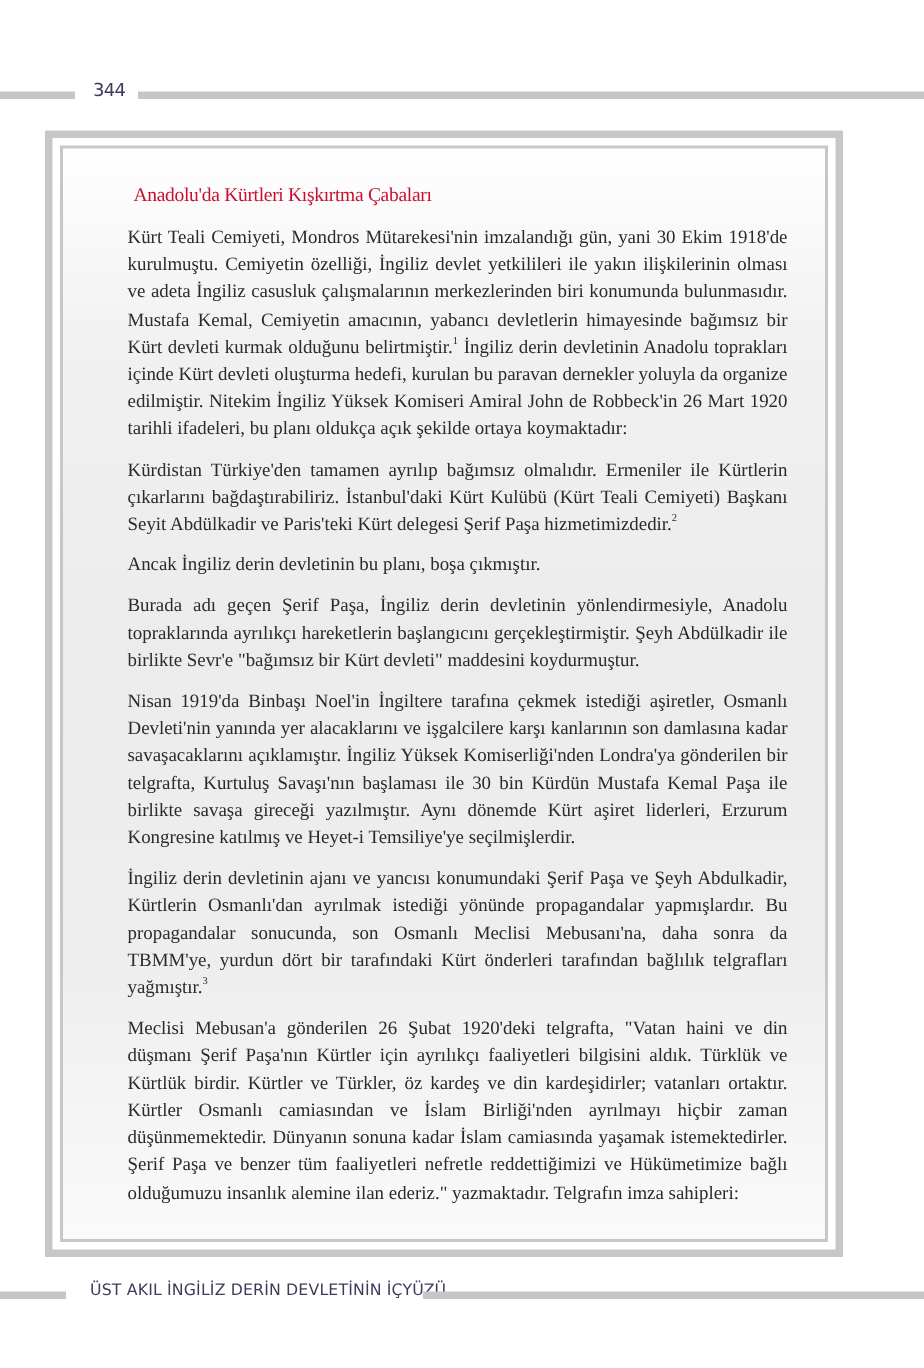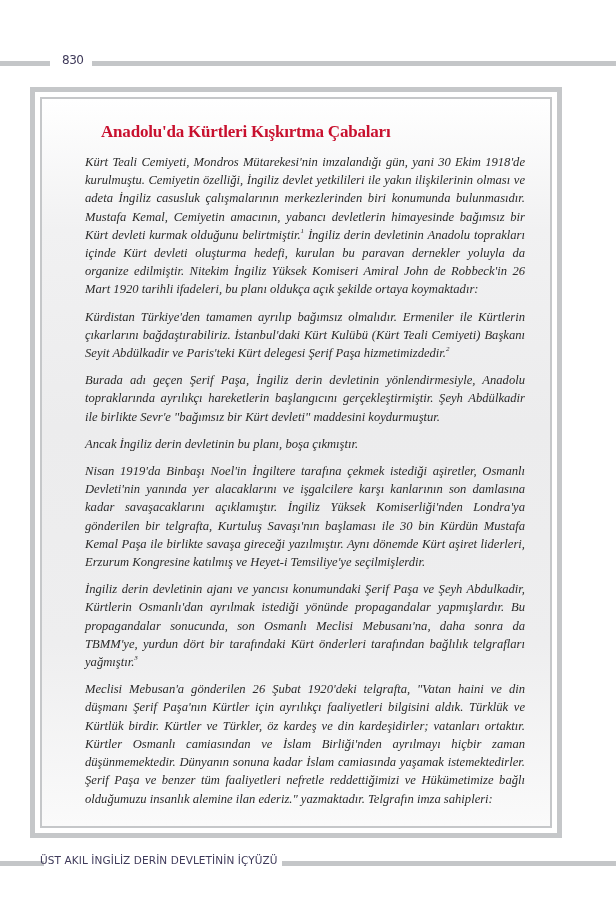--- a/index.html
+++ b/index.html
@@ -20,58 +20,58 @@
   }
   .frame-inner {
     position:absolute; left:5px; top:5px; right:5px; bottom:5px;
     border:2px solid #c5c7c9;
     background:linear-gradient(to bottom, #ffffff 0%, #f1f1f2 18%, #ececed 45%, #eeeeef 75%, #fafafa 100%);
     box-sizing:border-box;
   }
 
   .content { position:absolute; left:43px; top:23px; width:440px; }
   .title {
-    font-family:"Liberation Serif", "DejaVu Serif", serif; font-weight:bold;
-    color:#c8102e; font-size:17px; margin:0 0 11px 16px; letter-spacing:-0.2px;
+    font-family:"Liberation Serif", "DejaVu Serif", serif; font-weight:normal;
+    color:#c8102e; font-size:13px; margin:0 0 11px 4px; letter-spacing:-0.2px;
   }
   .para {
     font-family:"Liberation Serif", "DejaVu Serif", serif;
     font-size:12.6px; line-height:18.2px; color:#2a2a2a; text-align:justify;
-    margin:0 0 9px 0; hyphens:manual;font-style:italic;
+    margin:0 0 9px 0; hyphens:manual;
   }
   .para.quote { }
   sup { font-size:7px; vertical-align:6px; line-height:0; }
 
   .footer-rule-left { position:absolute; left:0; top:861px; width:44px; height:5px; background:#c4c6c8; }
   .footer-title {
-    position:absolute; left:40px; top:854px; font-family:"DejaVu Sans", "Liberation Sans", sans-serif;
+    position:absolute; left:60px; top:854px; font-family:"DejaVu Sans", "Liberation Sans", sans-serif;
     font-size:10.5px; color:#3f3a5a; letter-spacing:0.1px;
   }
   .footer-rule-right { position:absolute; left:282px; top:861px; width:334px; height:5px; background:#c4c6c8; }
 </style>
 </head>
 <body>
 
 <div class="header-rule-left"></div>
-<div class="page-number">830</div>
+<div class="page-number">344</div>
 <div class="header-rule-right"></div>
 
 <div class="frame-outer">
   <div class="frame-white">
     <div class="frame-inner">
       <div class="content">
         <h2 class="title">Anadolu'da Kürtleri Kışkırtma Çabaları</h2>
 
         <p class="para"><span>Kürt Teali Cemiyeti, Mondros Mütarekesi'nin imzalandığı gün, yani 30 Ekim 1918'de kurulmuştu. Cemiyetin özelliği, İngiliz devlet yetkilileri ile yakın ilişkilerinin olması ve adeta İngiliz casusluk çalışmalarının merkezlerinden biri konumunda bulunmasıdır. Mustafa Kemal, Cemiyetin amacının, yabancı devletlerin himayesinde bağımsız bir Kürt devleti kurmak olduğunu belirtmiştir.</span><sup>1</sup><span> İngiliz derin devletinin Anadolu toprakları içinde Kürt devleti oluşturma hedefi, kurulan bu paravan dernekler yoluyla da organize edilmiştir. Nitekim İngiliz Yüksek Komiseri Amiral John de Robbeck'in 26 Mart 1920 tarihli ifadeleri, bu planı oldukça açık şekilde ortaya koymaktadır:</span></p>
 
         <p class="para quote"><span>Kürdistan Türkiye'den tamamen ayrılıp bağımsız olmalıdır. Ermeniler ile Kürtlerin çıkarlarını bağdaştırabiliriz. İstanbul'daki Kürt Kulübü (Kürt Teali Cemiyeti) Başkanı Seyit Abdülkadir ve Paris'teki Kürt delegesi Şerif Paşa hizmetimizdedir.</span><sup>2</sup></p>
 
+        <p class="para"><span>Ancak İngiliz derin devletinin bu planı, boşa çıkmıştır.</span></p>
+
         <p class="para"><span>Burada adı geçen Şerif Paşa, İngiliz derin devletinin yönlendirmesiyle, Anadolu topraklarında ayrılıkçı hareketlerin başlangıcını gerçekleştirmiştir. Şeyh Abdülkadir ile birlikte Sevr'e "bağımsız bir Kürt devleti" maddesini koydurmuştur.</span></p>
-
-        <p class="para"><span>Ancak İngiliz derin devletinin bu planı, boşa çıkmıştır.</span></p>
 
         <p class="para"><span>Nisan 1919'da Binbaşı Noel'in İngiltere tarafına çekmek istediği aşiretler, Osmanlı Devleti'nin yanında yer alacaklarını ve işgalcilere karşı kanlarının son damlasına kadar savaşacaklarını açıklamıştır. İngiliz Yüksek Komiserliği'nden Londra'ya gönderilen bir telgrafta, Kurtuluş Savaşı'nın başlaması ile 30 bin Kürdün Mustafa Kemal Paşa ile birlikte savaşa gireceği yazılmıştır. Aynı dönemde Kürt aşiret liderleri, Erzurum Kongresine katılmış ve Heyet-i Temsiliye'ye seçilmişlerdir.</span></p>
 
         <p class="para"><span>İngiliz derin devletinin ajanı ve yancısı konumundaki Şerif Paşa ve Şeyh Abdulkadir, Kürtlerin Osmanlı'dan ayrılmak istediği yönünde propagandalar yapmışlardır. Bu propagandalar sonucunda, son Osmanlı Meclisi Mebusanı'na, daha sonra da TBMM'ye, yurdun dört bir tarafındaki Kürt önderleri tarafından bağlılık telgrafları yağmıştır.</span><sup>3</sup></p>
 
         <p class="para"><span>Meclisi Mebusan'a gönderilen 26 Şubat 1920'deki telgrafta, "Vatan haini ve din düşmanı Şerif Paşa'nın Kürtler için ayrılıkçı faaliyetleri bilgisini aldık. Türklük ve Kürtlük birdir. Kürtler ve Türkler, öz kardeş ve din kardeşidirler; vatanları ortaktır. Kürtler Osmanlı camiasından ve İslam Birliği'nden ayrılmayı hiçbir zaman düşünmemektedir. Dünyanın sonuna kadar İslam camiasında yaşamak istemektedirler. Şerif Paşa ve benzer tüm faaliyetleri nefretle reddettiğimizi ve Hükümetimize bağlı olduğumuzu insanlık alemine ilan ederiz." yazmaktadır. Telgrafın imza sahipleri:</span></p>
 
       </div>
     </div>
   </div>

